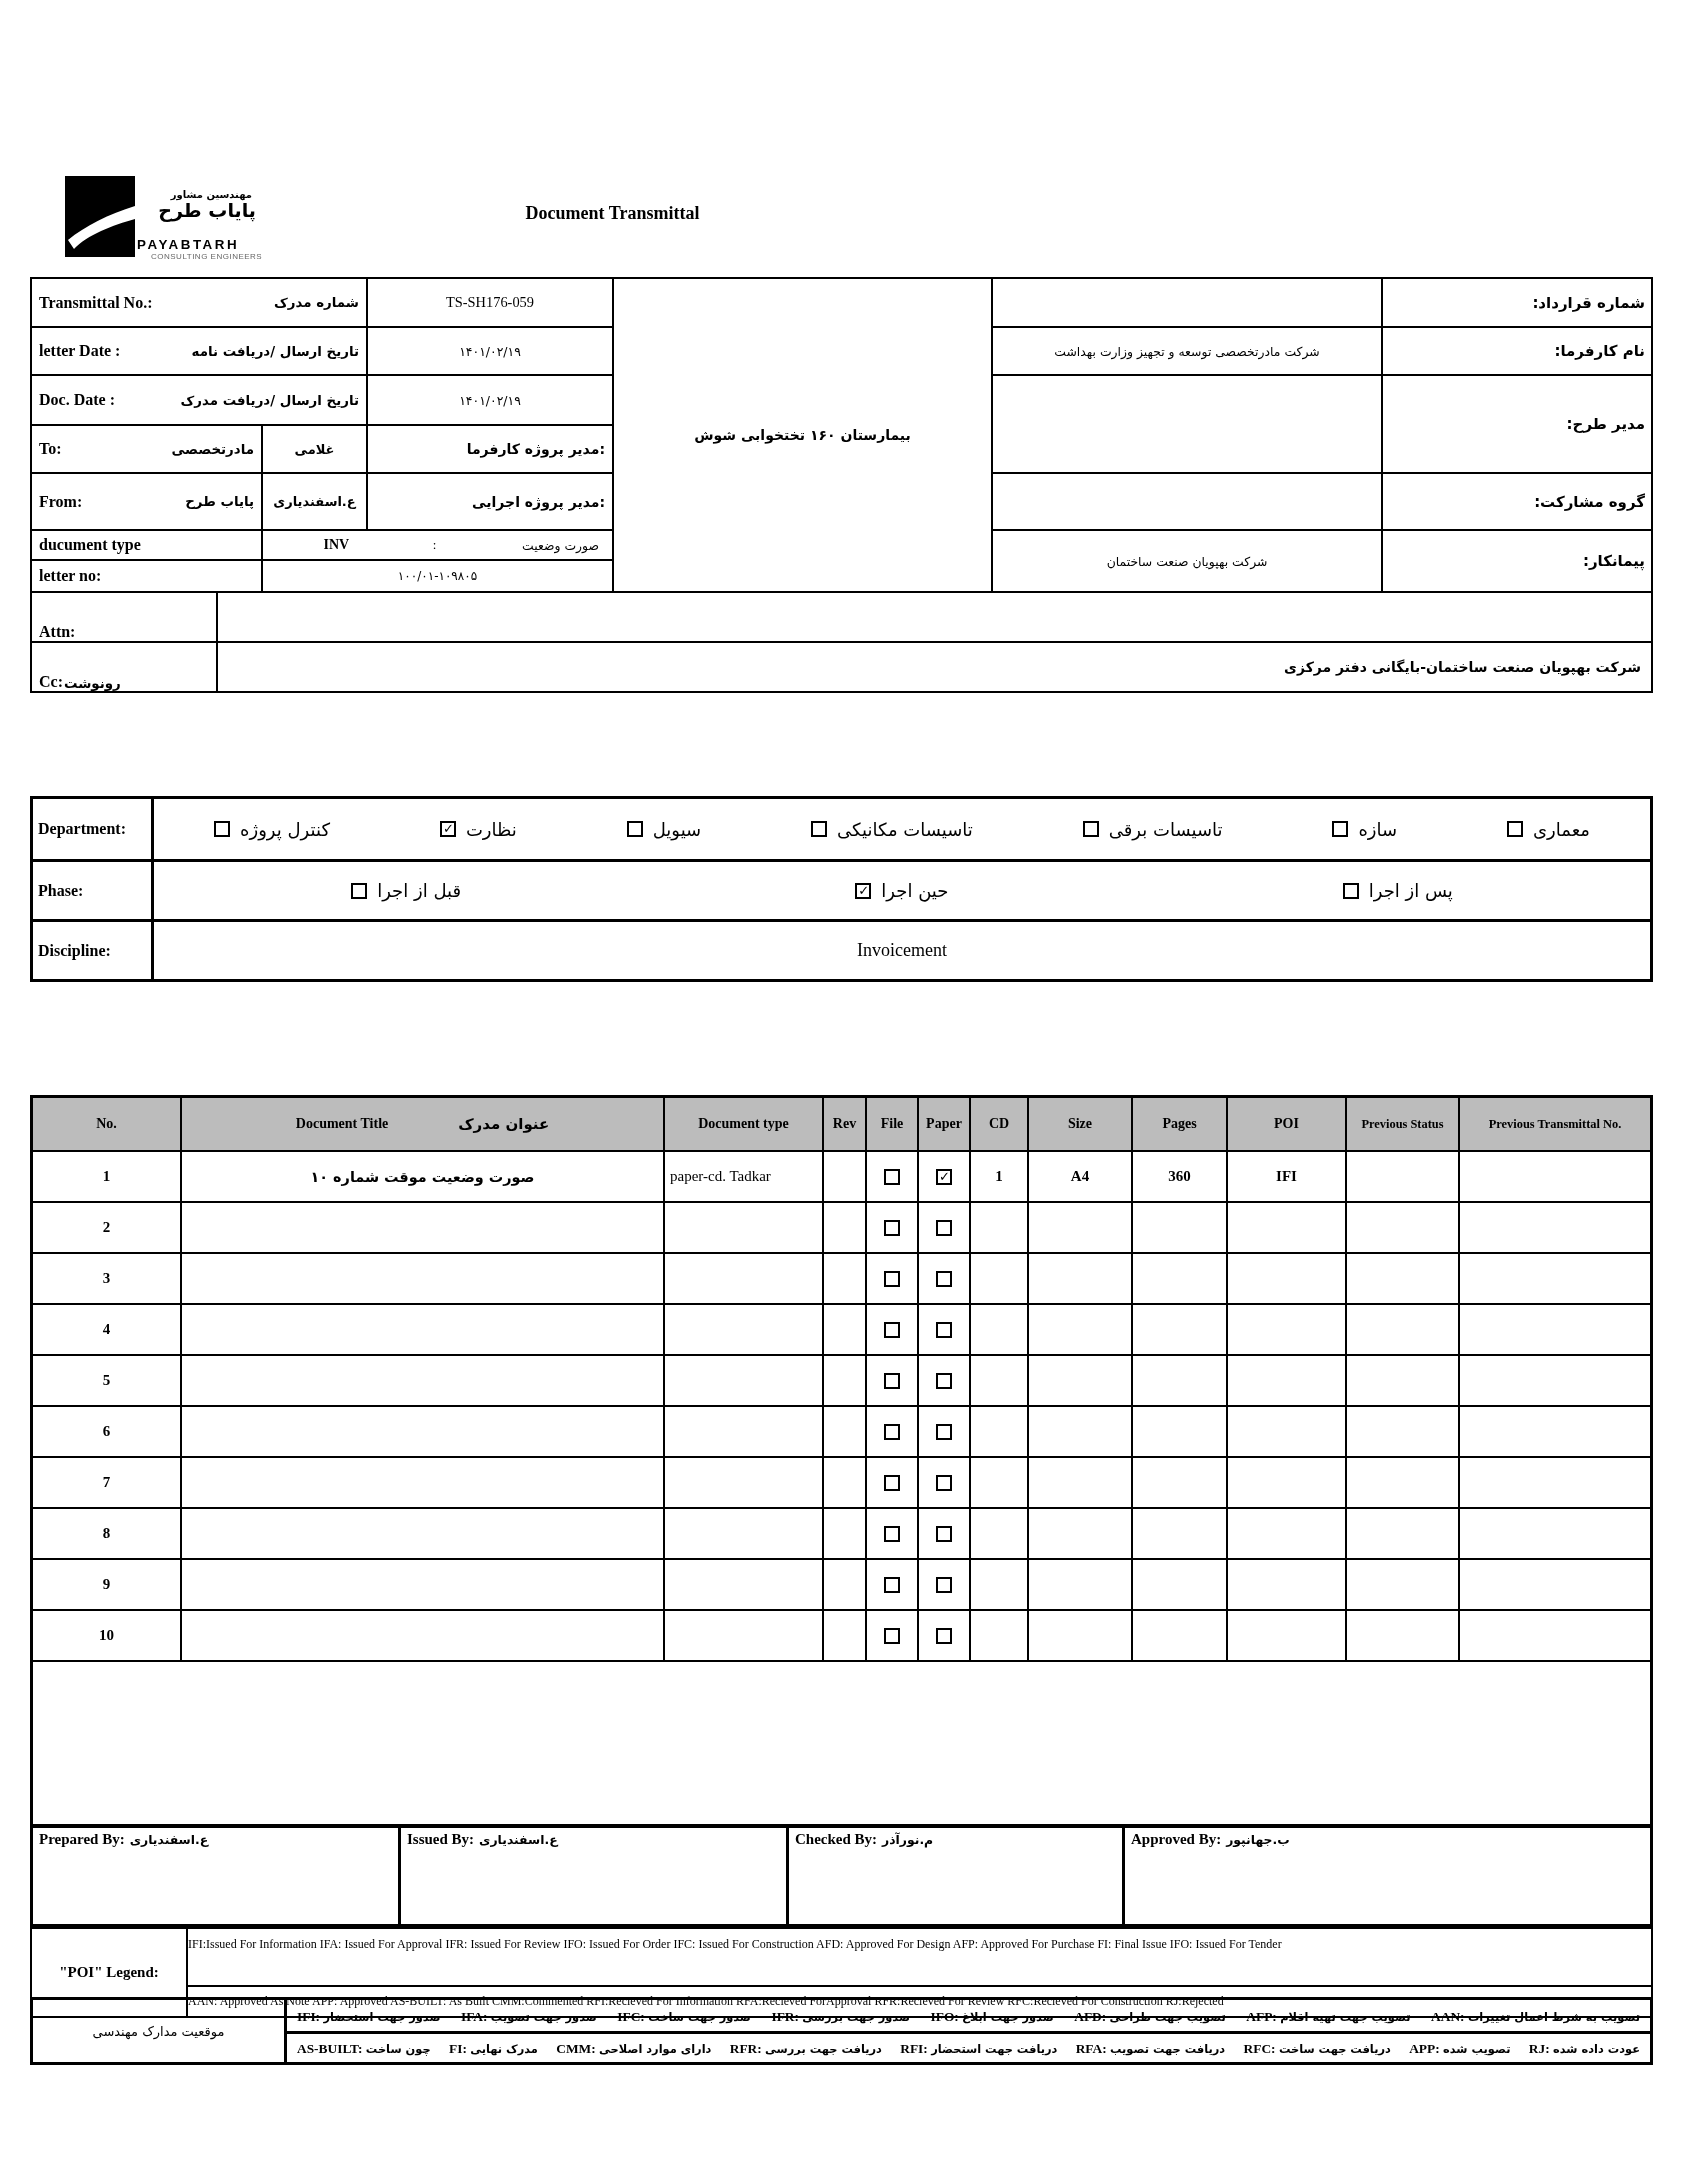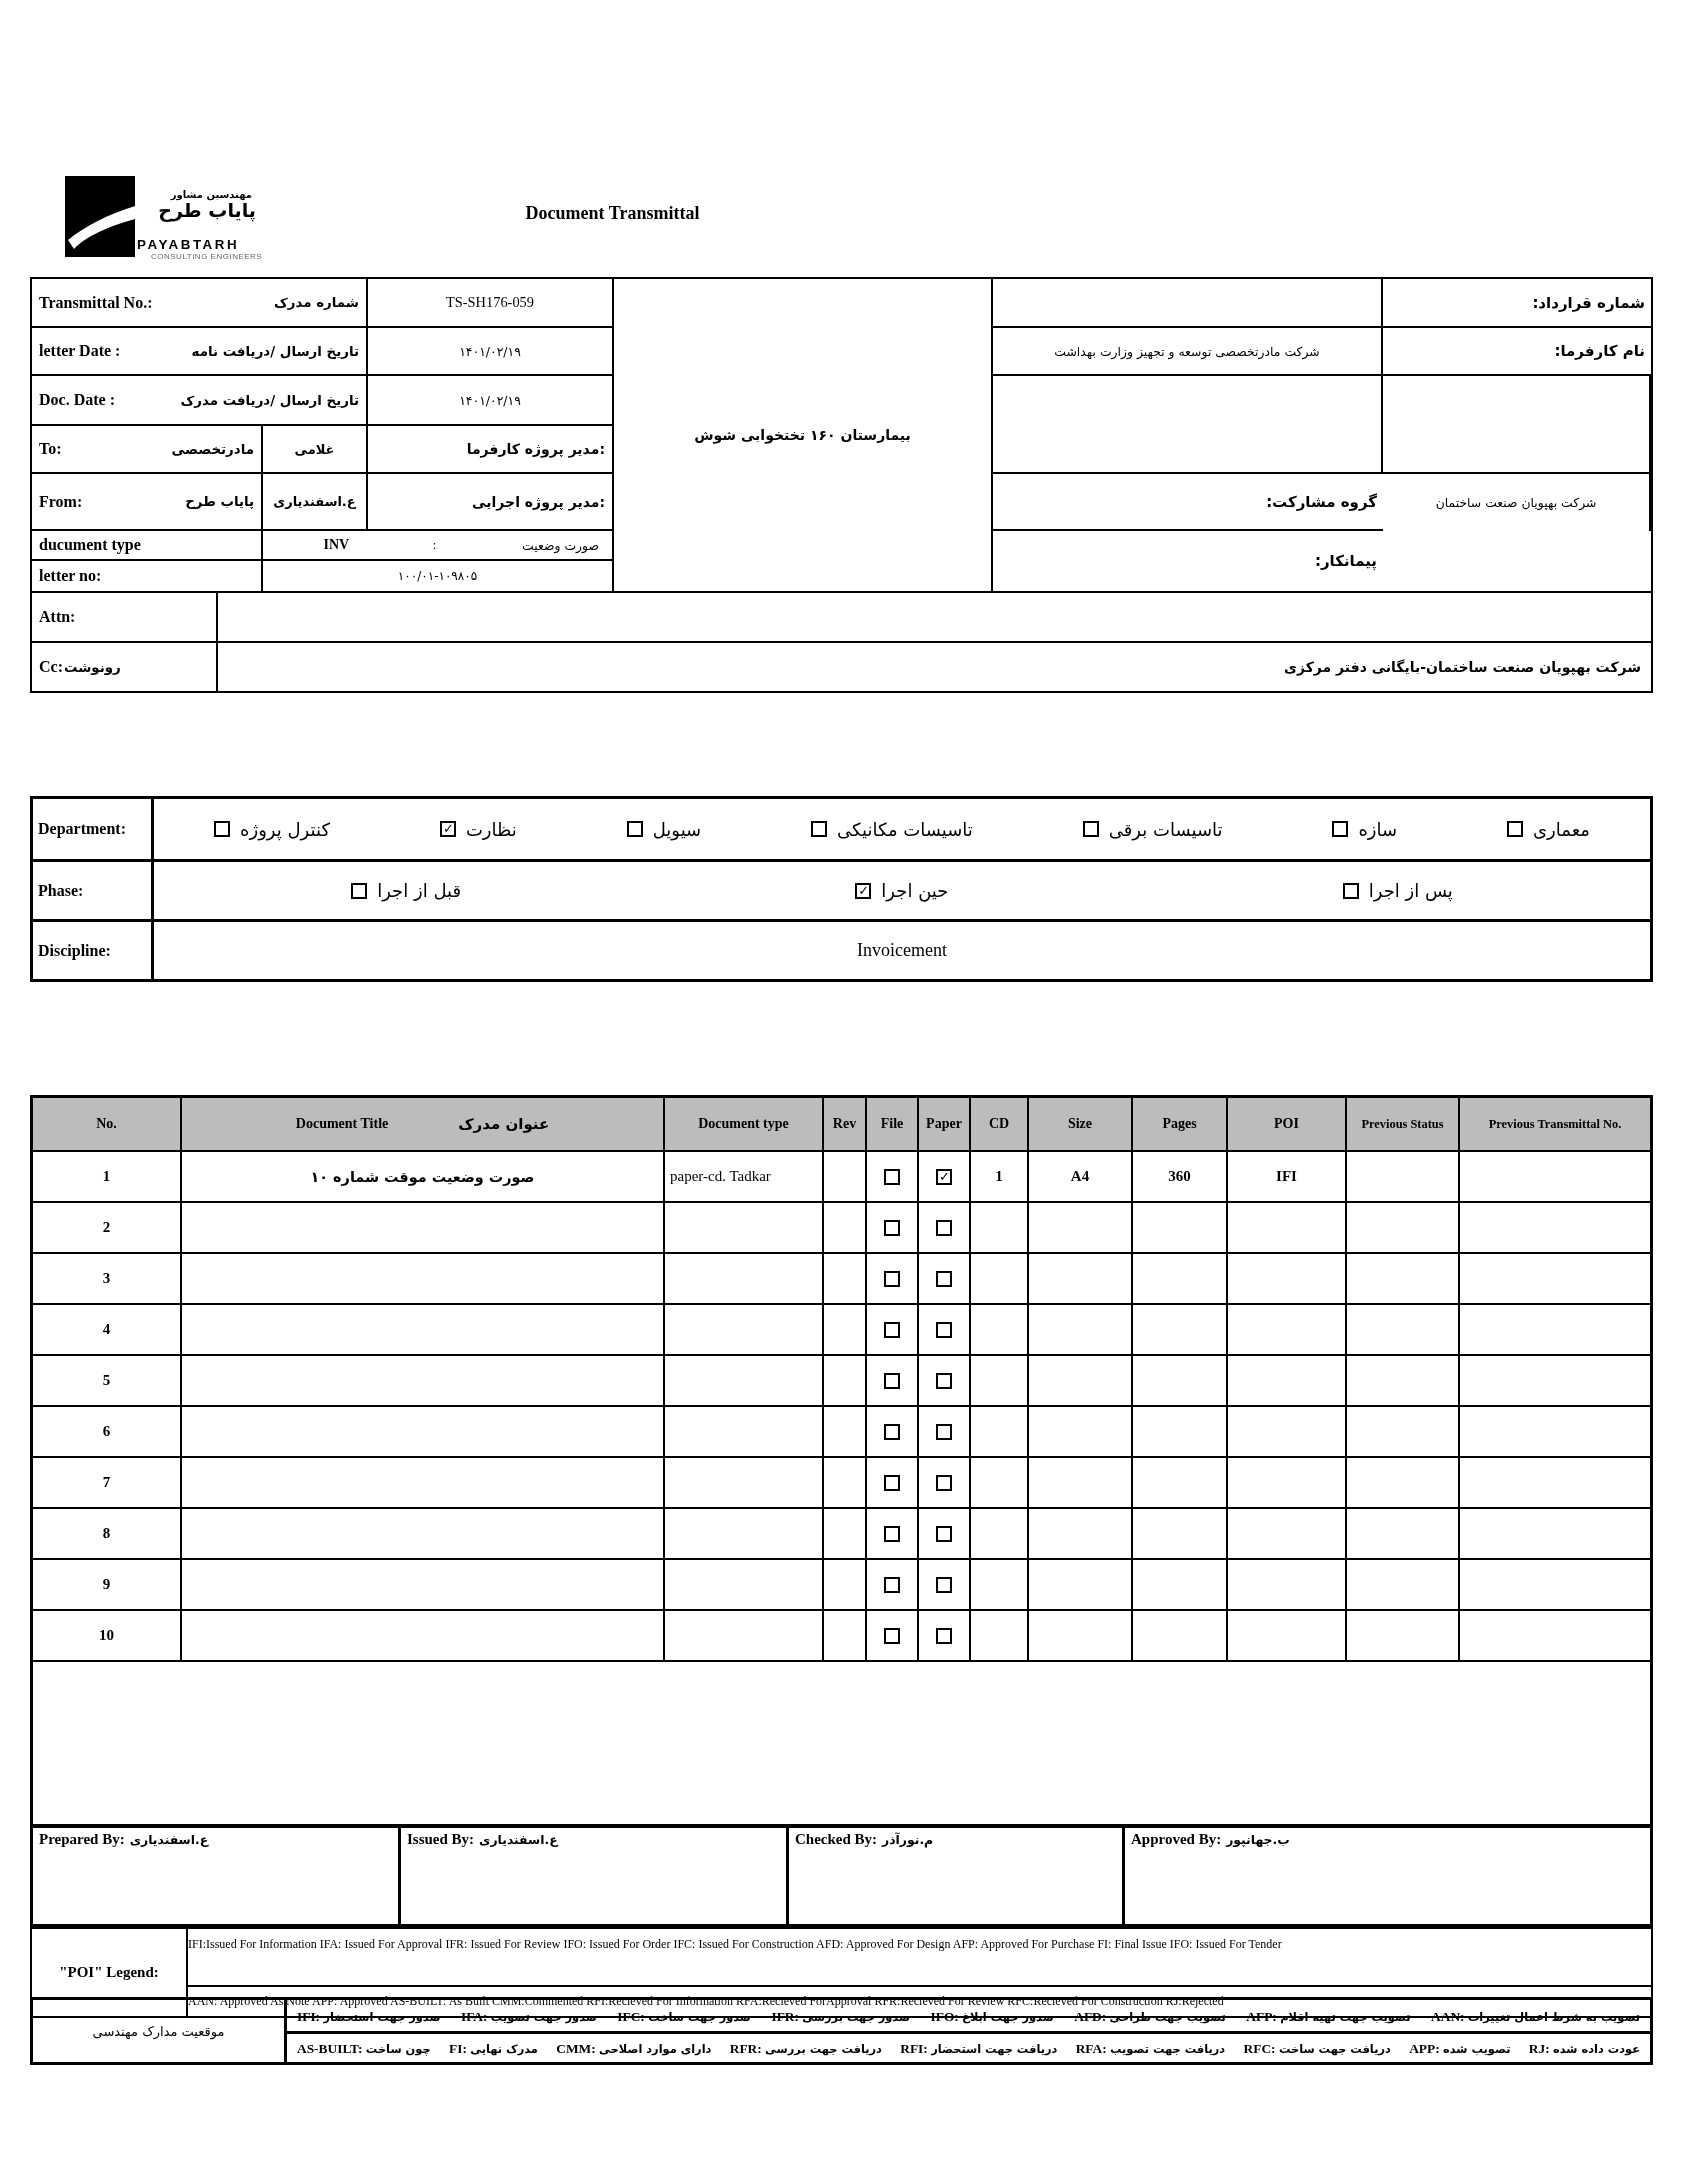--- a/index.html
+++ b/index.html
@@ -34,21 +34,21 @@
   .dtval .s1 { flex:1; text-align:center; font-size:14px; }
   .dtval .s2 { font-size:13px; }
   .dtval .s3 { flex:1; text-align:right; padding-right:6px; font-size:12.4px; }
   .mid-cell { width:383px; border-right:2px solid #000; display:flex; align-items:center; justify-content:center; font-size:14px; font-weight:bold; }
   .ig-right { width:658px; display:grid; grid-template-columns:390px 268px; grid-template-rows:49px 48px 98px 57px 60px; }
   .ig-right > div { border-bottom:2px solid #000; display:flex; align-items:center; overflow:hidden;}
   .ig-right > .rv { border-right:2px solid #000; justify-content:center; font-size:12.4px; padding:0 4px;}
   .ig-right > .rl { justify-content:flex-start; padding-right:6px; direction:rtl; font-size:15px; font-weight:bold; }
   .ig-right > .nb { border-bottom:none; }
   .wrow { display:flex; height:50px; border-top:2px solid #000; }
-  .w-lbl { width:186px; border-right:2px solid #000; display:flex; align-items:center; padding-left:7px; font-size:16px; font-weight:bold; gap:1px;}
+  .w-lbl { width:186px; border-right:2px solid #000; display:flex; align-items:flex-end; padding-left:7px; font-size:16px; font-weight:bold; gap:1px;}
   .w-val { flex:1; display:flex; align-items:center; justify-content:flex-end; padding-right:10px; font-size:14px; font-weight:bold; }
 
   
   .cls { position:absolute; left:30px; top:796px; width:1623px; border:3px solid #000; }
   .cls-row { display:flex; height:60px; }
   .cls-row + .cls-row { border-top:3px solid #000; }
   .cls-lbl { width:121px; border-right:3px solid #000; display:flex; align-items:center; padding-left:5px; font-size:16px; font-weight:bold; }
   .cls-body { flex:1; display:flex; align-items:center; }
   .opt-row { direction:rtl; justify-content:space-between; padding:0 60px; }
   .opt-row.around { justify-content:space-around; padding:0; }
@@ -197,20 +197,23 @@
           </div>
         <div class="rv">
             <span class="fa">شرکت مادرتخصصی توسعه و تجهیز وزارت بهداشت</span>
           </div>
         <div class="rl fa">
             <span>نام کارفرما:</span>
           </div>
         <div class="rv">
             <span class="fa"></span>
           </div>
+        <div class="rl fa">
+            <span>مدیر طرح:</span>
+          </div>
         <div class="rv">
             <span class="fa"></span>
           </div>
         <div class="rl fa">
             <span>گروه مشارکت:</span>
           </div>
         <div class="rv nb">
             <span class="fa">شرکت بهپویان صنعت ساختمان</span>
           </div>
         <div class="rl fa nb">

